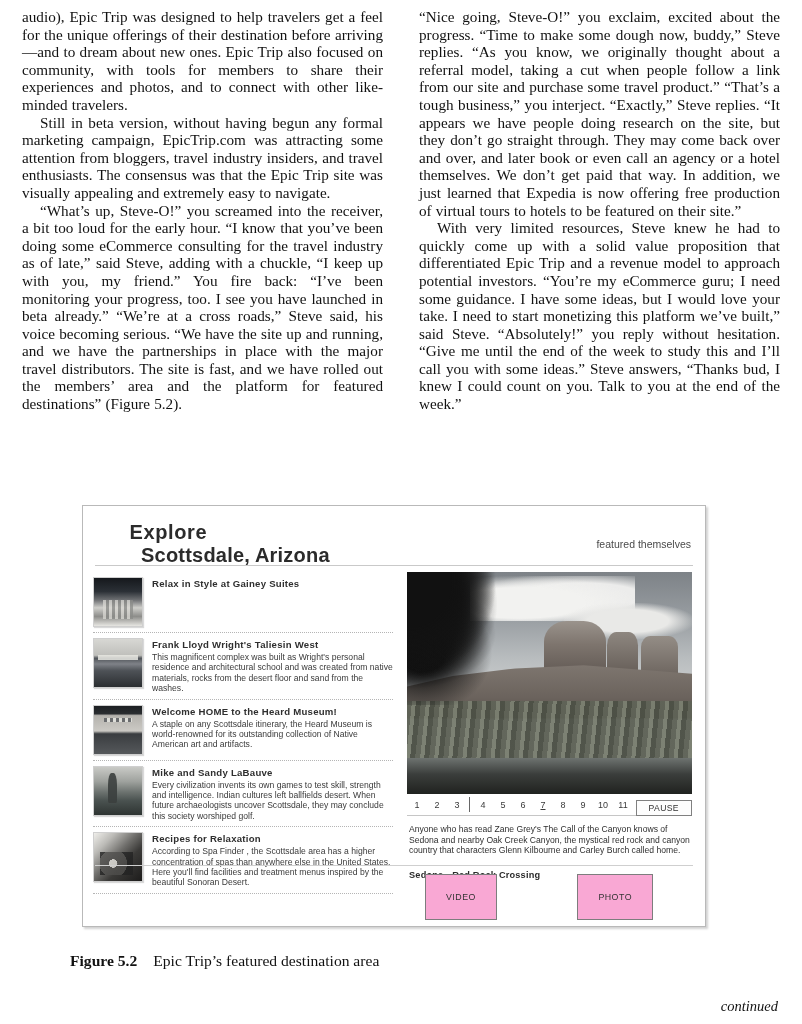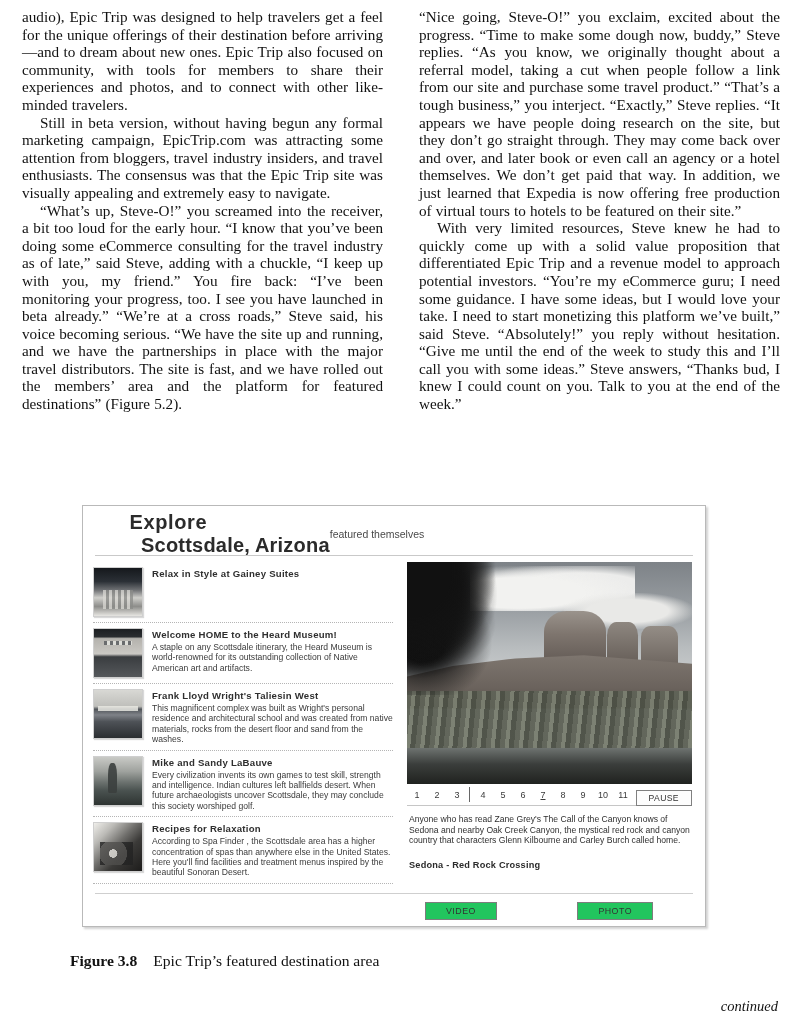--- a/index.html
+++ b/index.html
@@ -47,24 +47,25 @@
     background: #fff;
     border: 1px solid #b9b9b9;
     box-shadow: 2px 2px 2px rgba(0,0,0,0.18);
     box-sizing: border-box;
     font-family: "Liberation Sans", sans-serif;
   }
 
   
   #panel-header {
     height: 42px;
-    margin: 7px 12px 0 12px;
+    margin: 17px 12px 0 12px;
     border-bottom: 1px solid #c9c9c9;
     display: flex;
     align-items: center;
+    justify-content: space-between;
   }
   #panel-title {
     font-size: 20px;
     font-weight: bold;
     color: #2b2b2b;
     letter-spacing: .2px;
     white-space: pre;
   }
   #panel-title .explore { letter-spacing: .6px; }
   #panel-subtitle {
@@ -266,22 +267,22 @@
     display: flex;
     justify-content: space-between;
     padding-left: 330px;
     padding-right: 40px;
     box-sizing: border-box;
   }
   .media-button {
     font-size: 8.8px;
     color: #333;
     border: 1px solid #7d7d7d;
-    background: #22c55e;
-    padding: 3px 20px;
+    background: #f9a8d4;
+    padding: 17px 20px;
     letter-spacing: .5px;
   }
 
   
   #figure-caption {
     position: absolute;
     left: 70px;
     top: 952px;
     font-family: "Liberation Serif", serif;
     font-size: 15.6px;
@@ -330,32 +331,32 @@
     <div id="attraction-list">
 
       <div class="attraction-row">
         <div class="thumb t1"></div>
         <div class="attraction-text">
           <div class="attraction-title">Relax in Style at Gainey Suites</div>
         </div>
       </div>
 
       <div class="attraction-row">
+        <div class="thumb t2"></div>
+        <div class="attraction-text">
+          <div class="attraction-title">Frank Lloyd Wright's Taliesin West</div>
+          <div class="attraction-desc">This magnificent complex was built as Wright's personal residence and architectural school and was created from native materials, rocks from the desert floor and sand from the washes.</div>
+        </div>
+      </div>
+
+      <div class="attraction-row">
         <div class="thumb t3"></div>
         <div class="attraction-text">
           <div class="attraction-title">Welcome HOME to the Heard Museum!</div>
           <div class="attraction-desc">A staple on any Scottsdale itinerary, the Heard Museum is world-renowned for its outstanding collection of Native American art and artifacts.</div>
-        </div>
-      </div>
-
-      <div class="attraction-row">
-        <div class="thumb t2"></div>
-        <div class="attraction-text">
-          <div class="attraction-title">Frank Lloyd Wright's Taliesin West</div>
-          <div class="attraction-desc">This magnificent complex was built as Wright's personal residence and architectural school and was created from native materials, rocks from the desert floor and sand from the washes.</div>
         </div>
       </div>
 
       <div class="attraction-row">
         <div class="thumb t4"></div>
         <div class="attraction-text">
           <div class="attraction-title">Mike and Sandy LaBauve</div>
           <div class="attraction-desc">Every civilization invents its own games to test skill, strength and intelligence. Indian cultures left ballfields desert. When future archaeologists uncover Scottsdale, they may conclude this society worshiped golf.</div>
         </div>
       </div>
@@ -408,16 +409,16 @@
   </div>
 
   <div id="panel-footer">
     <span class="media-button">VIDEO</span>
     <span class="media-button">PHOTO</span>
   </div>
 
 </div>
 
 <div id="figure-caption">
-  <span class="fig-label">Figure 3.8</span><span class="fig-text">Epic Trip’s featured destination area</span>
+  <span class="fig-label">Figure 5.2</span><span class="fig-text">Epic Trip’s featured destination area</span>
 </div>
 
 <div id="page-footer">continued</div>
 
 </body></html>

